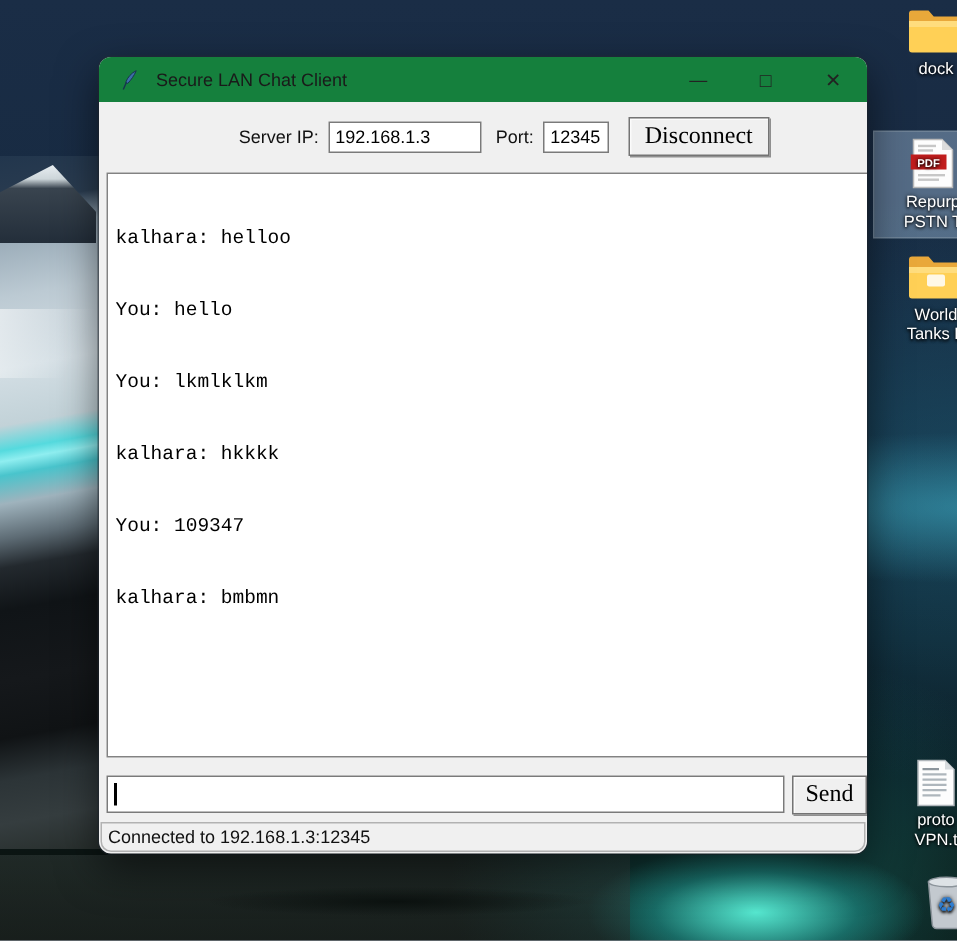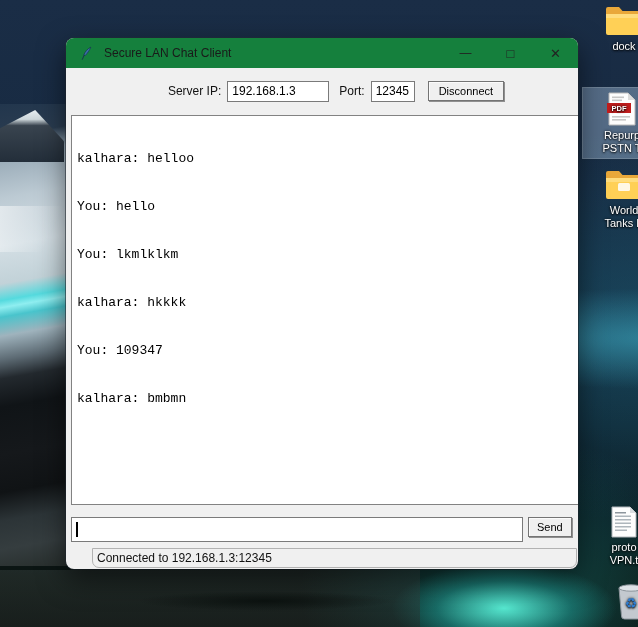--- a/index.html
+++ b/index.html
@@ -99,21 +99,21 @@
   .tk-entry {
     height:21px; background:#fff; border:1px solid #7a7a7a;
     font-family:"Liberation Sans", sans-serif; font-size:12px;
     padding:1px 4px; color:#000; outline:none;
   }
   .ip-entry { width:102px; margin-right:10px; }
   .port-entry { width:44px; margin-right:13px; }
   .tk-btn {
     background:#f0f0f0; border:1px solid #747474;
     box-shadow:1px 1px 0 rgba(0,0,0,.40), inset 1px 1px 0 #fbfbfb;
-    font-family:Liberation Sans, sans-serif; font-size:11px; color:#000;
+    font-family:Liberation Serif, serif; font-size:16px; color:#000;
     padding:3px 10px; cursor:default;
   }
 
   .chatbox {
     position:absolute; left:5px; top:77px; width:594px; height:390px;
     background:#fff; border:1px solid #828282; display:flex;
   }
   .chat-text {
     flex:1; padding:3px 5px; overflow:hidden;
     font-family:"Liberation Mono", monospace; font-size:13px; line-height:16px;
@@ -136,21 +136,21 @@
     position:relative; margin-left:5px; width:452px; height:25px;
     background:#fff; border:1px solid #7a7a7a;
   }
   .caret { position:absolute; left:4px; top:4px; width:2px; height:15px; background:#000; }
   .send-btn { margin-left:5px; padding:3px 8px; }
 
   .statusbar {
     position:absolute; left:1px; right:1px; top:510px; height:20px;
     background:#f0f0f0; border:1px solid #b2b2b2; border-radius:0 0 7px 7px;
     display:flex; align-items:center; padding-left:4px;
-    font-size:12px; color:#111;margin-left:25px;
+    font-size:12px; color:#111;
   }
 </style>
 </head>
 <body>
 
 <div class="desktop">
   <div class="streak"></div>
   <div class="car">
     <div class="glint"></div>
     <div class="spoiler"></div>

